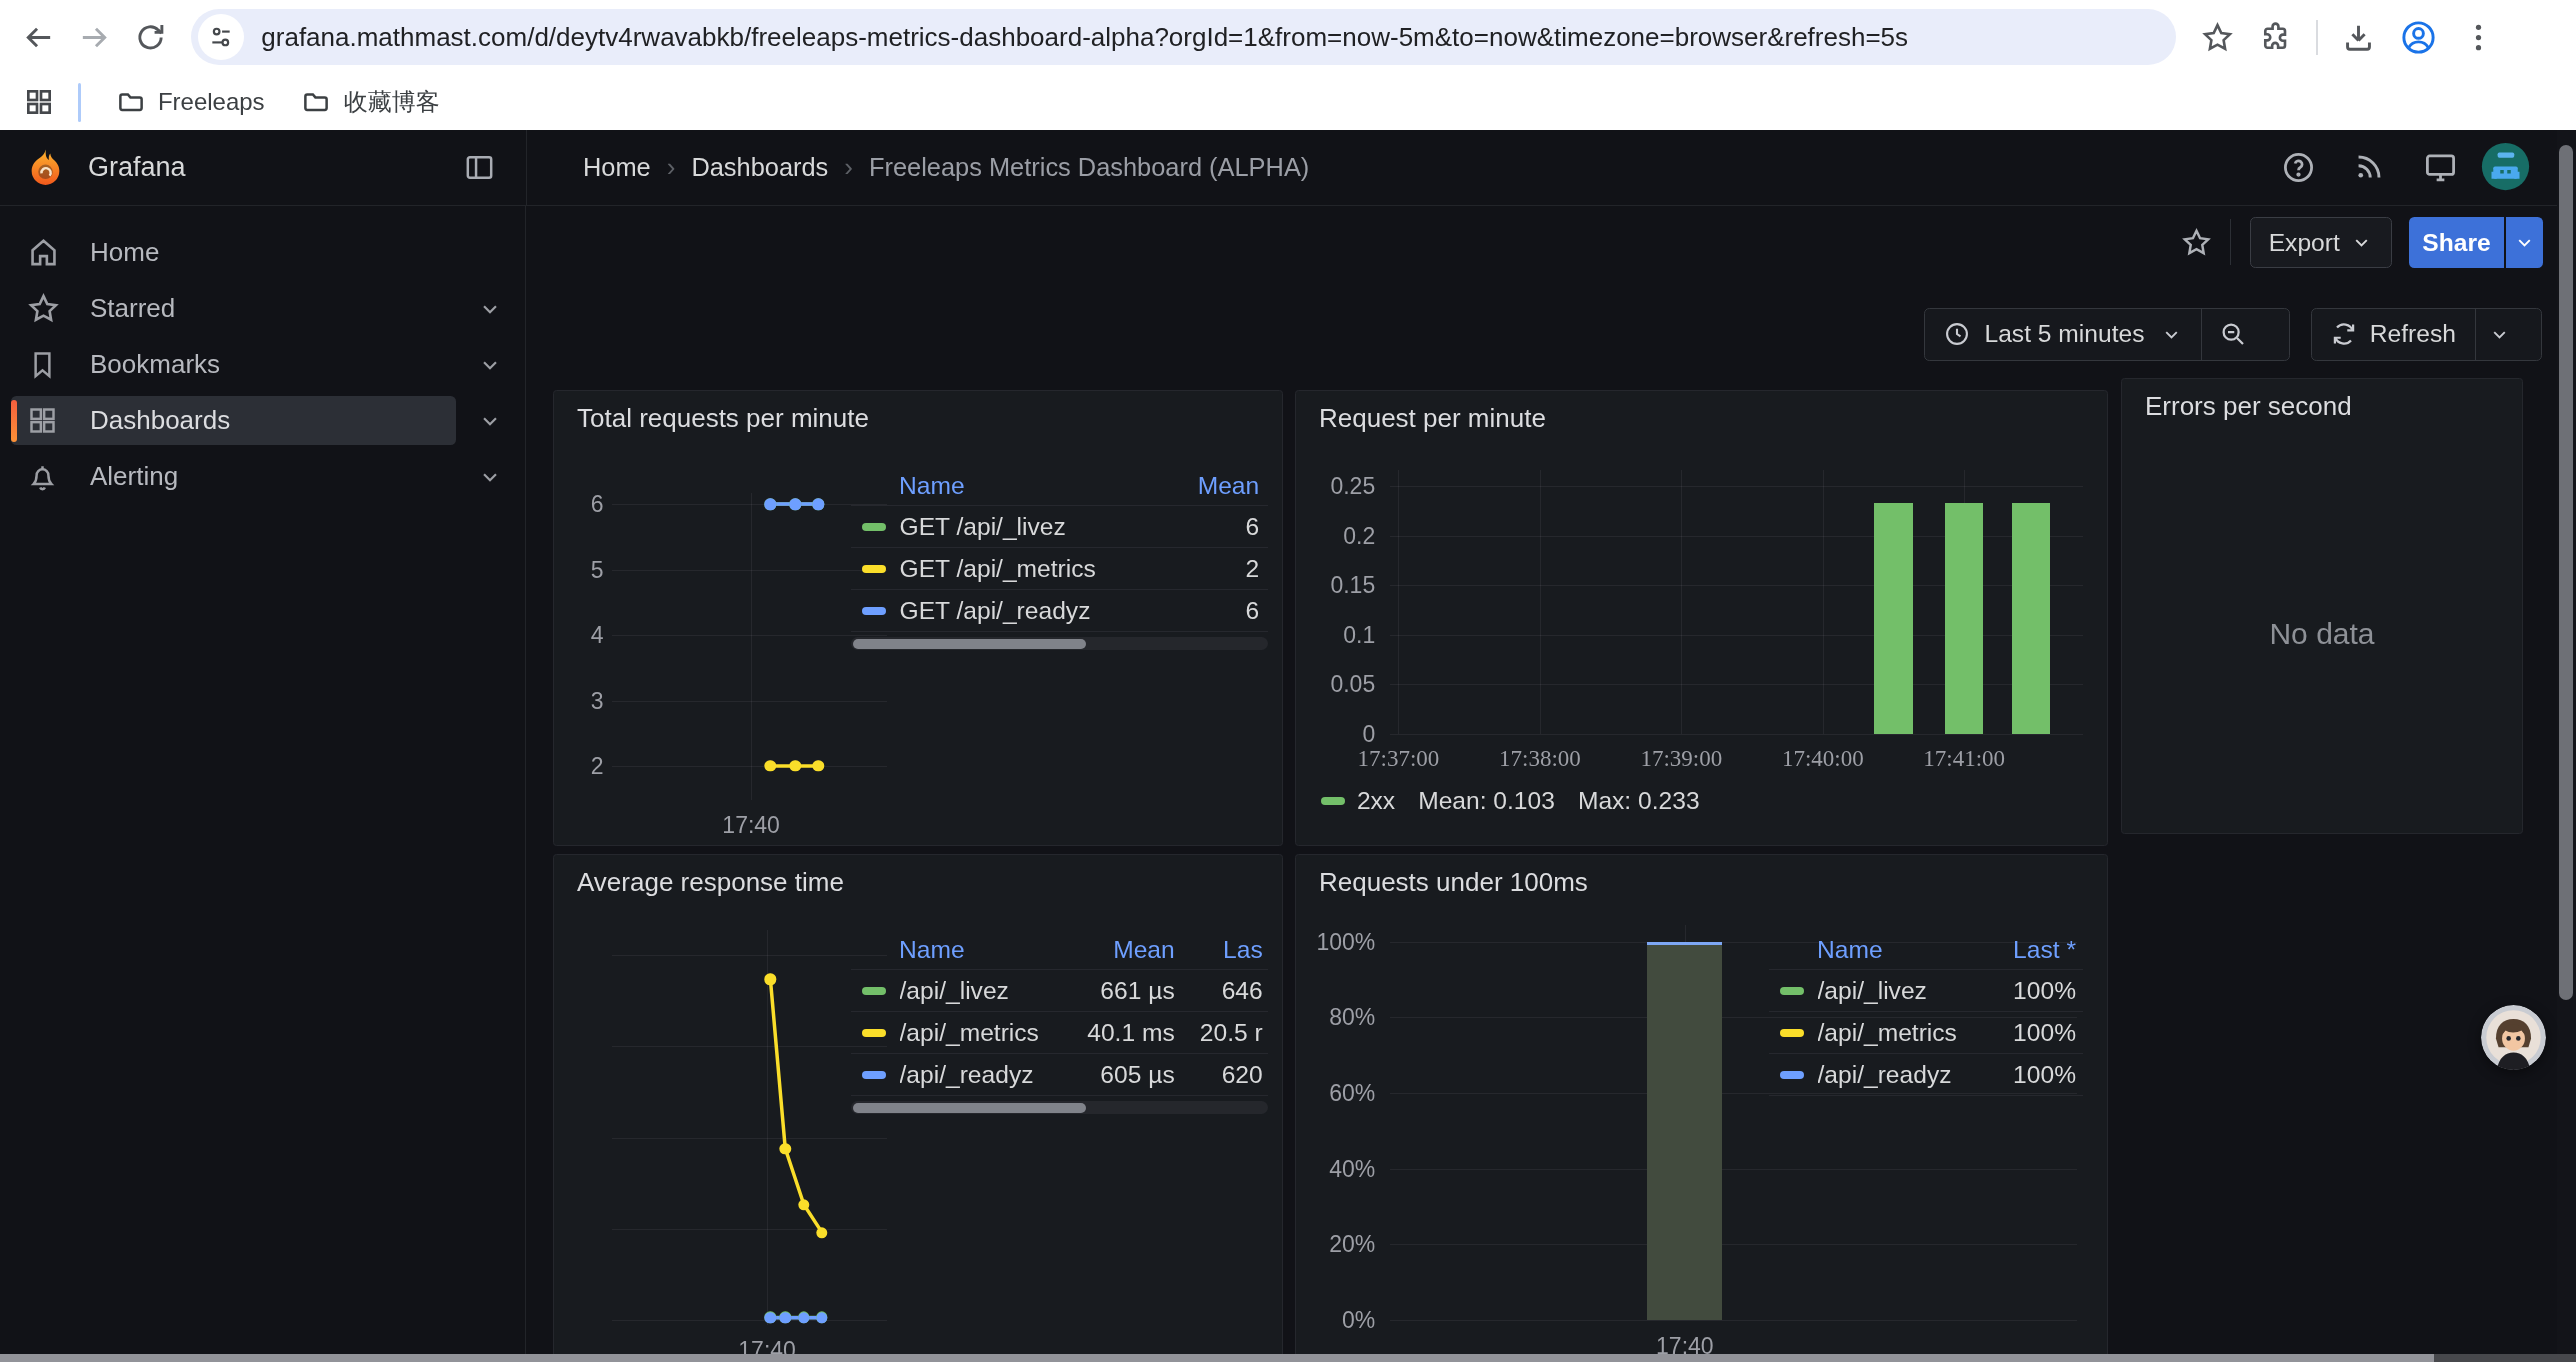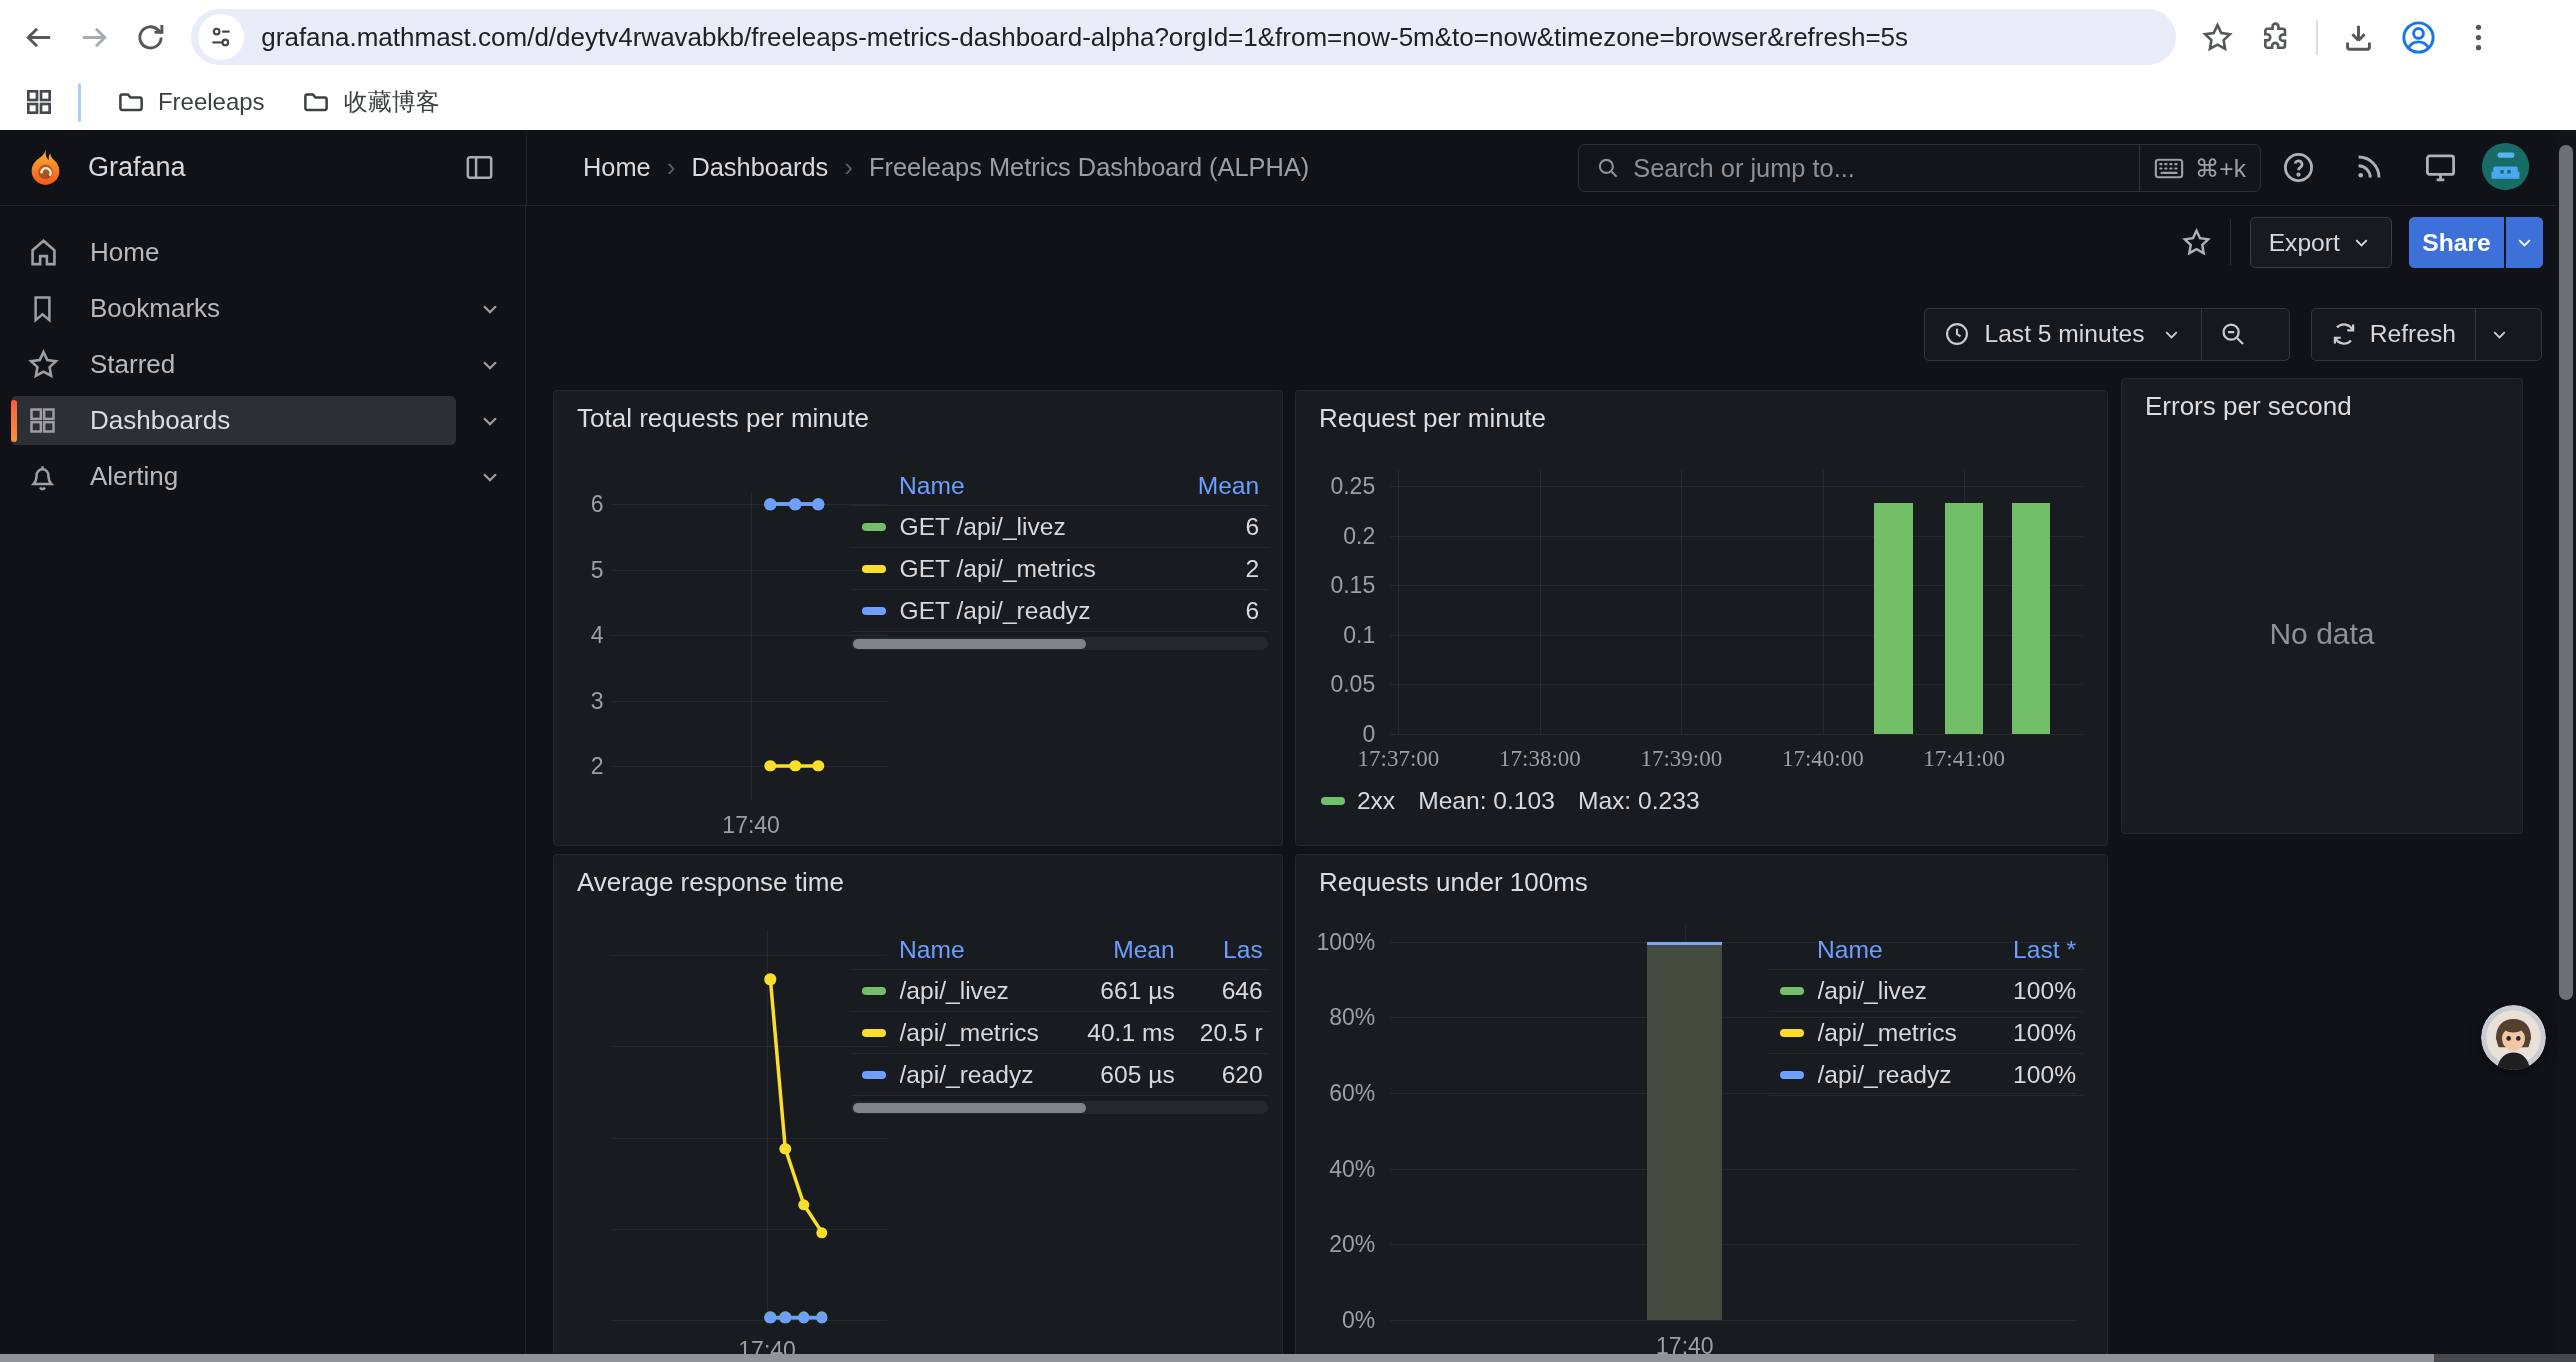--- a/index.html
+++ b/index.html
@@ -202,38 +202,20 @@
     <div id="nav-sep"></div>
 
     <div id="breadcrumb">
       <span class="crumb">Home</span>
       <span class="crumb-sep">›</span>
       <span class="crumb">Dashboards</span>
       <span class="crumb-sep">›</span>
       <span class="crumb muted">Freeleaps Metrics Dashboard (ALPHA)</span>
     </div>
 
-    <div id="search-box">
-      <span class="ico" style="margin-left:16px;">
-        <svg width="26" height="26" viewBox="0 0 24 24" fill="none" stroke="currentColor" stroke-width="2">
-            <circle cx="10.5" cy="10.5" r="6"></circle>
-            <path d="M15.2 15.2L20 20"></path>
-          </svg>
-      </span>
-      <span class="ph">Search or jump to...</span>
-      <span id="kbd-chip">
-        <span class="ico">
-          <svg width="30" height="23" viewBox="0 0 24 17" fill="none" stroke="currentColor" stroke-width="1.7">
-              <rect x="1.5" y="1.5" width="21" height="14" rx="2"></rect>
-              <path d="M5 5h1M9 5h1M13 5h1M17 5h1M5 8.5h1M9 8.5h1M13 8.5h1M17 8.5h1M6 12h12" stroke-linecap="round"></path>
-            </svg>
-        </span>
-        <span>⌘+k</span>
-      </span>
-    </div>
 
     <span class="nav-icon ico" style="left:2280px;">
       <svg width="37" height="37" viewBox="0 0 24 24" fill="none" stroke="currentColor" stroke-width="1.8">
           <circle cx="12" cy="12" r="8.5"></circle>
           <path d="M9.8 9.4a2.3 2.3 0 1 1 3.3 2.6c-.8.4-1.1.9-1.1 1.8"></path>
           <circle cx="12" cy="16.6" r=".5" fill="currentColor"></circle>
         </svg>
     </span>
     <span class="nav-icon ico" style="left:2352px;">
       <svg width="35" height="35" viewBox="0 0 24 24" fill="none" stroke="currentColor" stroke-width="2">
@@ -266,39 +248,39 @@
       <span class="s-ico ico">
         <svg width="35" height="35" viewBox="0 0 24 24" fill="none" stroke="currentColor" stroke-width="1.8">
             <path d="M4.5 10.5L12 4l7.5 6.5V20h-5.2v-5.5h-4.6V20H4.5z"></path>
           </svg>
       </span>
       <span class="s-label">Home</span>
     </div>
     <div class="side-item">
       <span class="pillbg"></span>
       <span class="s-ico ico">
-        <svg width="33" height="33" viewBox="0 0 24 24" fill="none" stroke="currentColor" stroke-width="1.8">
-            <path d="M7 4h10v16.5l-5-4.2-5 4.2z"></path>
-          </svg>
-      </span>
-      <span class="s-label">Bookmarks</span>
+        <svg width="35" height="35" viewBox="0 0 24 24" fill="none" stroke="currentColor" stroke-width="1.8">
+            <path d="M12 3.5l2.6 5.4 5.9.8-4.3 4.1 1 5.9-5.2-2.8-5.2 2.8 1-5.9L3.5 9.7l5.9-.8z"></path>
+          </svg>
+      </span>
+      <span class="s-label">Starred</span>
       <span class="s-chev ico">
         <svg width="26" height="26" viewBox="0 0 24 24" fill="none" stroke="currentColor" stroke-width="2">
             <path d="M6.5 9.5l5.5 5.5 5.5-5.5"></path>
           </svg>
       </span>
     </div>
     <div class="side-item">
       <span class="pillbg"></span>
       <span class="s-ico ico">
-        <svg width="35" height="35" viewBox="0 0 24 24" fill="none" stroke="currentColor" stroke-width="1.8">
-            <path d="M12 3.5l2.6 5.4 5.9.8-4.3 4.1 1 5.9-5.2-2.8-5.2 2.8 1-5.9L3.5 9.7l5.9-.8z"></path>
-          </svg>
-      </span>
-      <span class="s-label">Starred</span>
+        <svg width="33" height="33" viewBox="0 0 24 24" fill="none" stroke="currentColor" stroke-width="1.8">
+            <path d="M7 4h10v16.5l-5-4.2-5 4.2z"></path>
+          </svg>
+      </span>
+      <span class="s-label">Bookmarks</span>
       <span class="s-chev ico">
         <svg width="26" height="26" viewBox="0 0 24 24" fill="none" stroke="currentColor" stroke-width="2">
             <path d="M6.5 9.5l5.5 5.5 5.5-5.5"></path>
           </svg>
       </span>
     </div>
     <div class="side-item active">
       <span class="pillbg"></span>
         <span class="accent"></span>
       <span class="s-ico ico">

